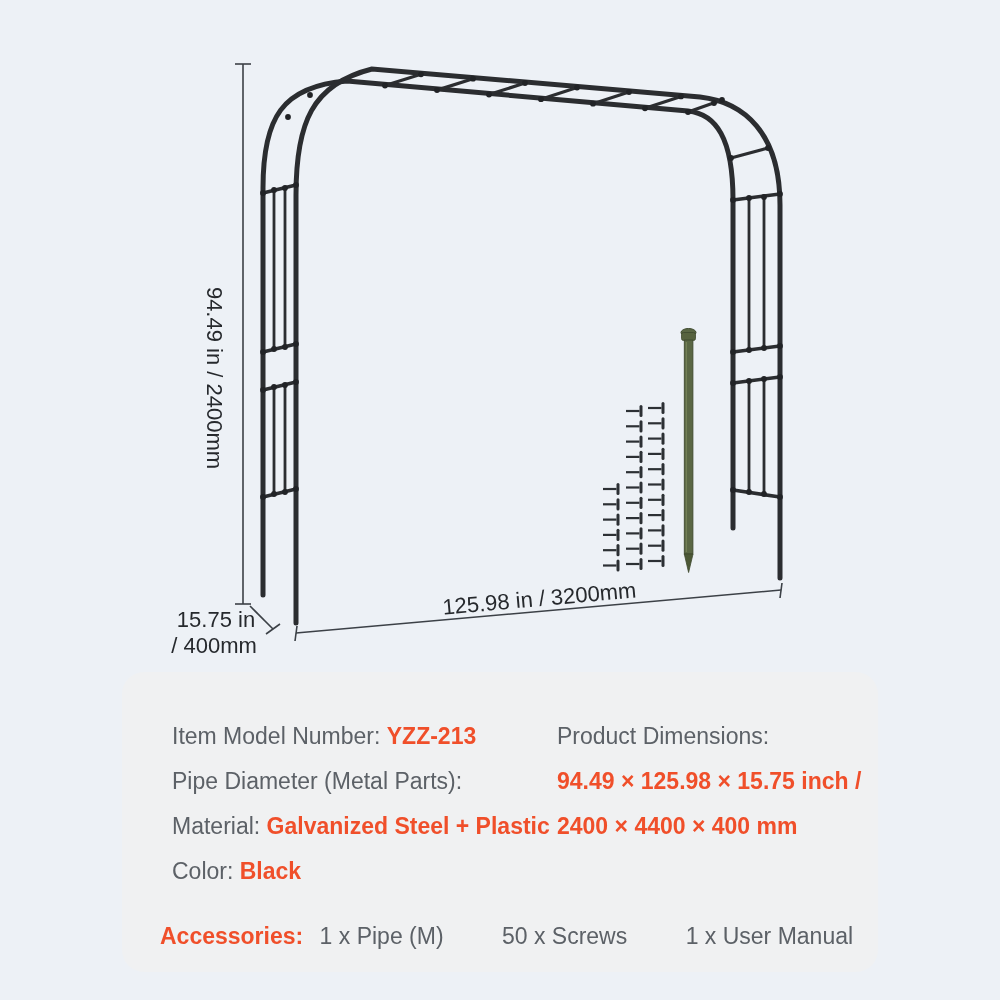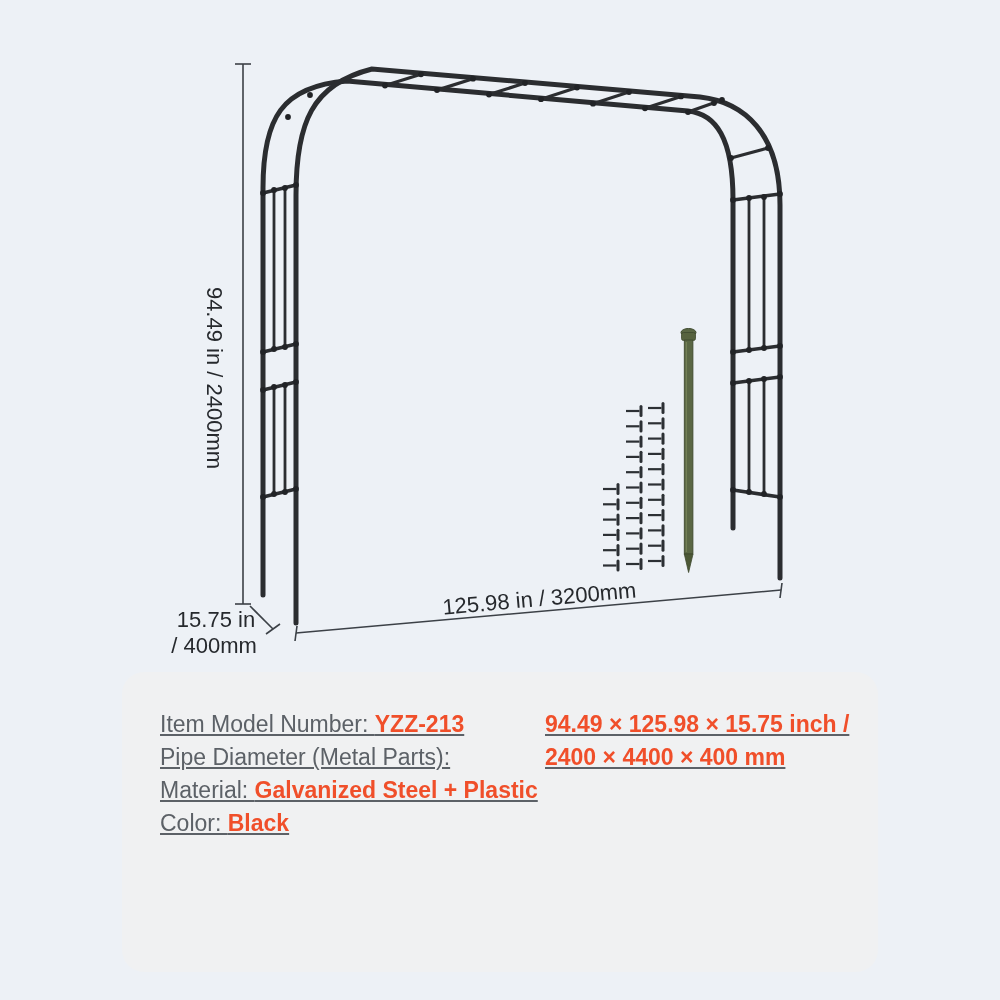--- a/index.html
+++ b/index.html
@@ -6,21 +6,21 @@
   body{width:1000px;height:1000px;font-family:"Liberation Sans",sans-serif;}
   .stage{position:relative;width:1000px;height:1000px;background:#EDF1F6;overflow:hidden;}
   .illustration{position:absolute;left:0;top:0;}
 
   .info-panel{
     position:absolute;left:122px;top:672px;width:756px;height:300px;
     background:#F0F1F2;border-radius:22px;box-sizing:border-box;
     padding:36px 38px 0 38px;font-size:23px;color:#5C6167;
   }
   .spec-columns{display:grid;grid-template-columns:385px 1fr;}
-  .spec-col p{margin:0;line-height:33px;white-space:nowrap;text-decoration:underline;}
+  .spec-col p{margin:12px;line-height:33px;white-space:nowrap;}
   .lbl{color:#5C6167;font-weight:400;}
   .val{color:#F04F2A;font-weight:700;}
   .val.dark{color:#32363B;}
   .accessories{margin:21px 0 0 0;line-height:30px;white-space:nowrap;}
   .acc-lbl{color:#F04F2A;font-weight:700;}
   .acc-item{color:#5C6167;margin-left:10px;}
   .acc-item + .acc-item{margin-left:52px;}
 
   .dim-text{fill:#26292D;font-family:"Liberation Sans",sans-serif;font-size:22px;}
   .dim-line{stroke:#3C4147;stroke-width:1.6;fill:none;}
@@ -220,18 +220,25 @@
 
   <div class="info-panel">
     <div class="spec-columns">
       <div class="spec-col">
         <p><span class="lbl">Item Model Number: </span><span class="val">YZZ-213</span></p>
         <p><span class="lbl">Pipe Diameter (Metal Parts):</span><span class="val"></span></p>
         <p><span class="lbl">Material: </span><span class="val">Galvanized Steel + Plastic</span></p>
         <p><span class="lbl">Color: </span><span class="val">Black</span></p>
       </div>
       <div class="spec-col">
+        <p><span class="lbl">Product Dimensions:</span><span class="val"></span></p>
         <p><span class="lbl"></span><span class="val">94.49 × 125.98 × 15.75 inch /</span></p>
         <p><span class="lbl"></span><span class="val">2400 × 4400 × 400 mm</span></p>
       </div>
     </div>
+    <p class="accessories">
+      <span class="acc-lbl">Accessories:</span>
+      <span class="acc-item">1 x Pipe (M)</span>
+      <span class="acc-item">50 x Screws</span>
+      <span class="acc-item">1 x User Manual</span>
+    </p>
   </div>
 </div>
 
 </body></html>

